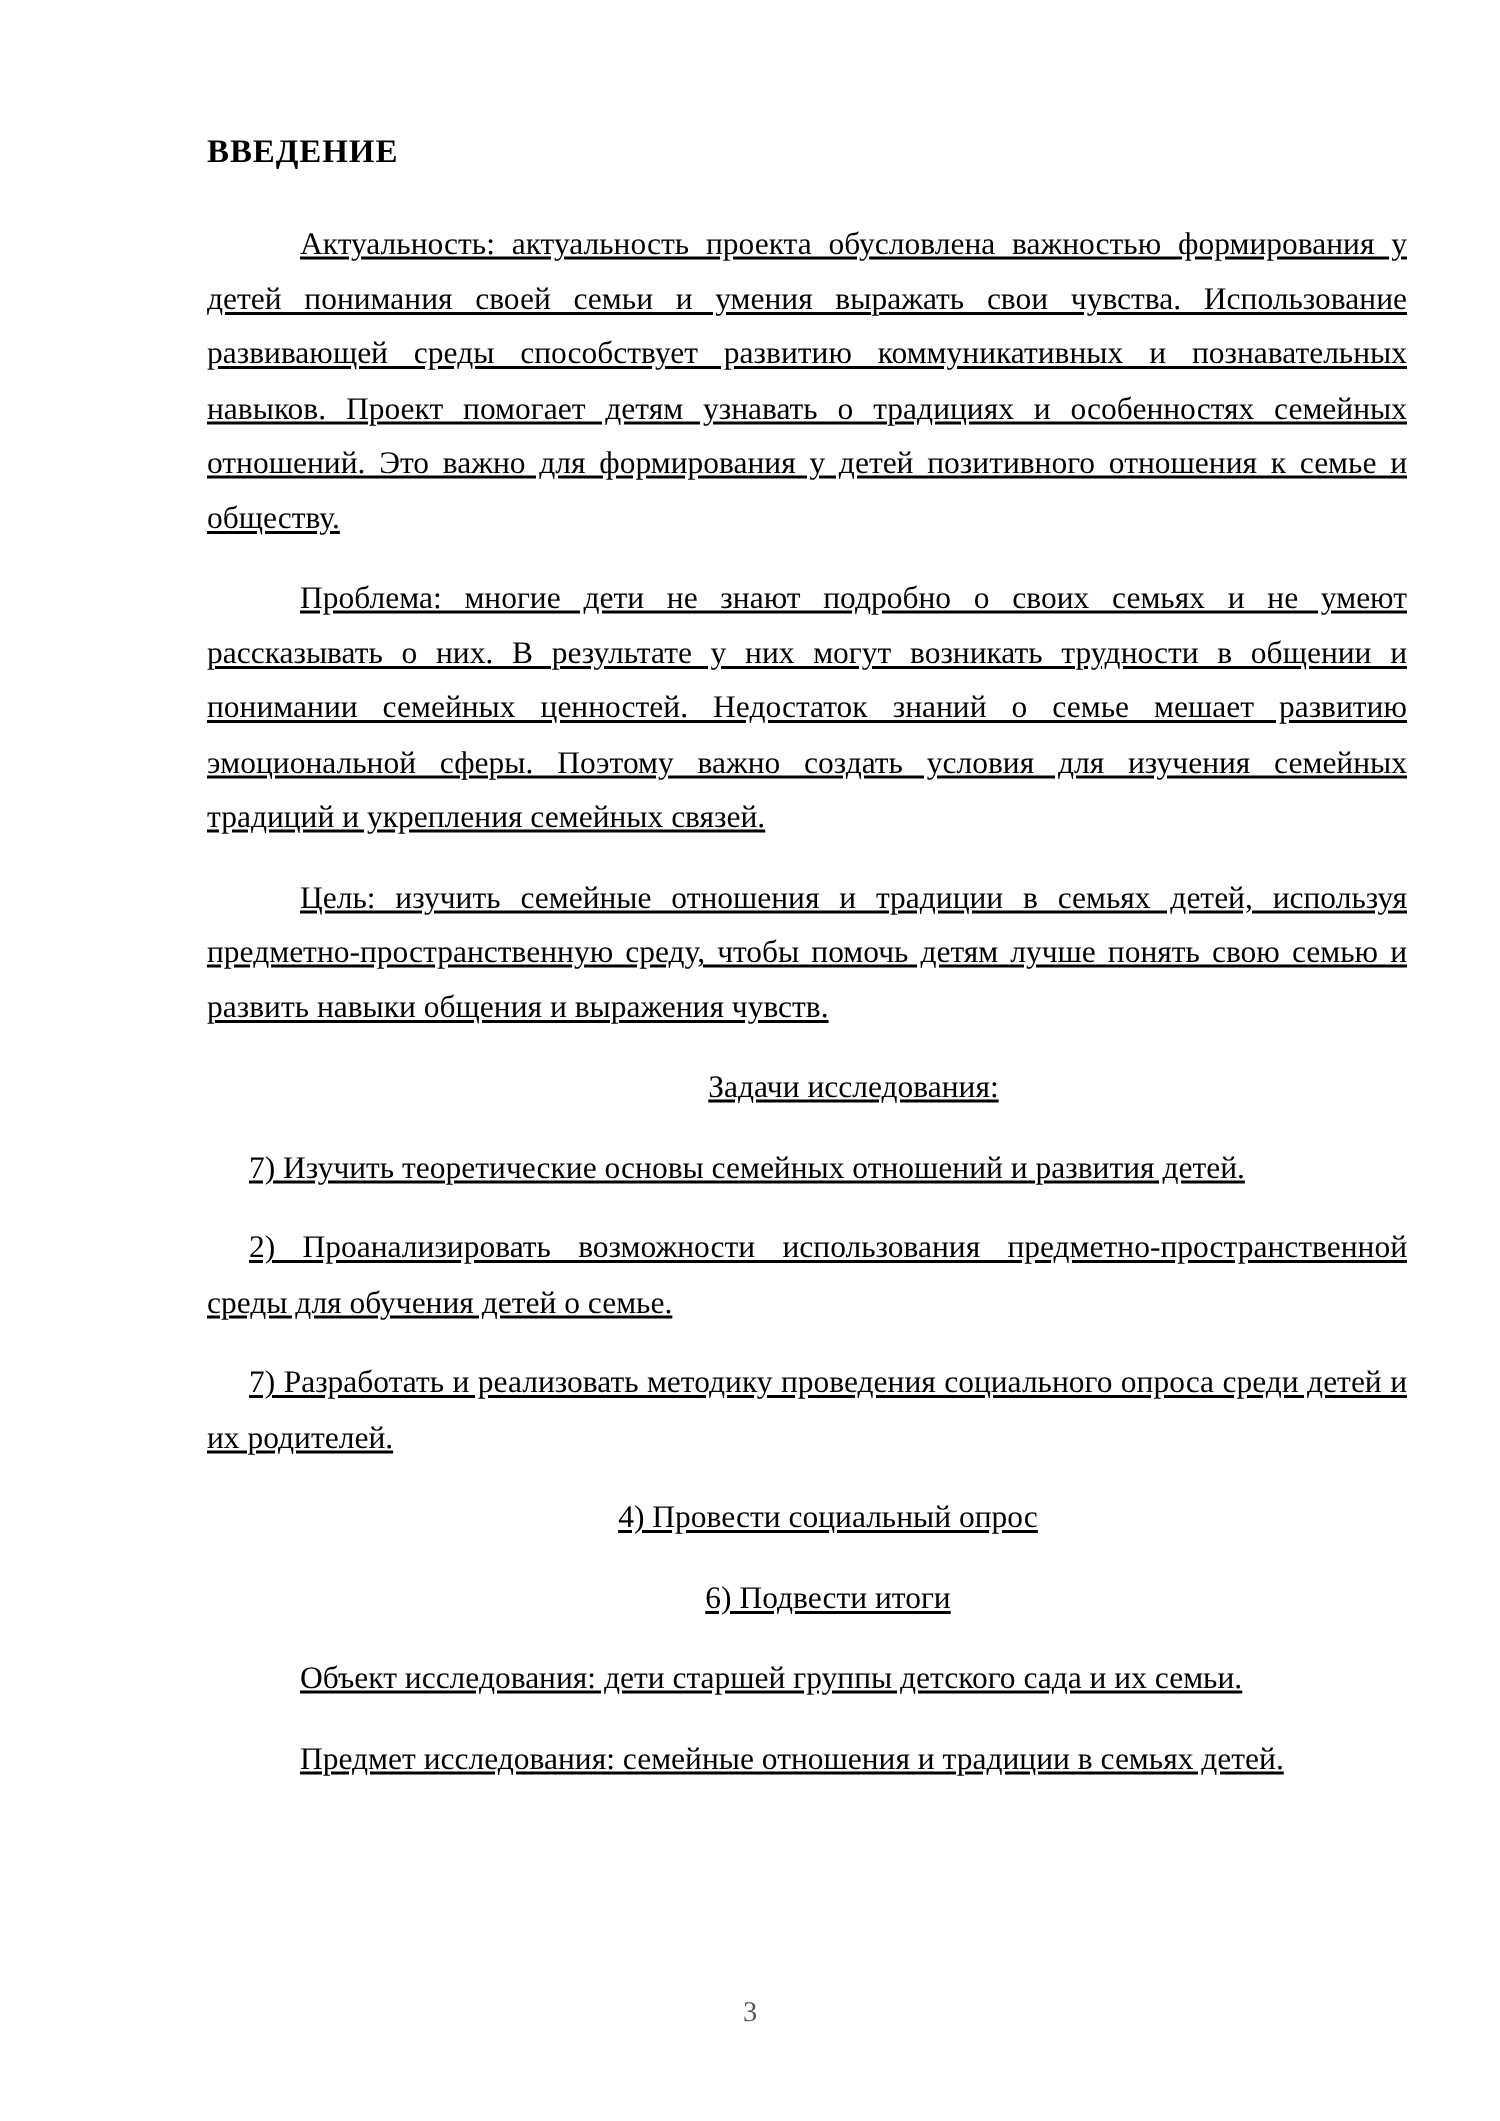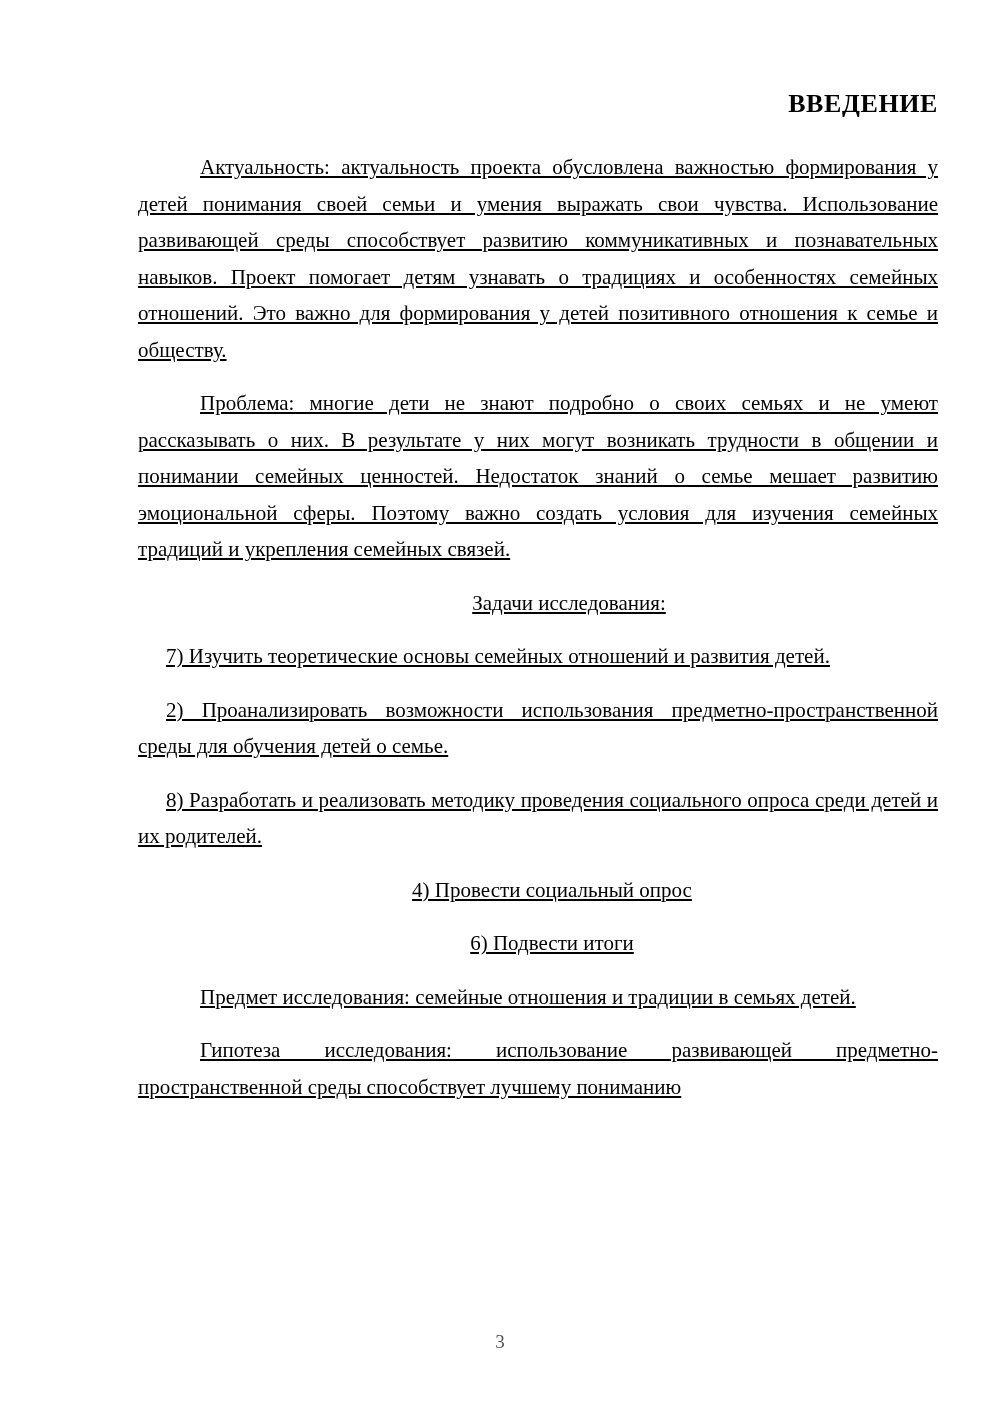--- a/index.html
+++ b/index.html
@@ -21,23 +21,23 @@
     box-sizing: border-box;
     overflow: hidden;
   }
   .content {
     position: absolute;
     left: 138px;
     top: 88px;
     width: 800px;
   }
   .doc-title {
-    font-size: 26px;
+    font-size: 22px;
     font-weight: bold;
-    text-align: right;
+    text-align: left;
     letter-spacing: 0.6px;
     margin: 0 0 30px 0;
     line-height: 1.2;
   }
   p.para {
     font-size: 21px;
     line-height: 36.5px;
     text-align: justify;
     text-justify: inter-word;
     margin: 0 0 17px 0;
@@ -76,35 +76,36 @@
 <div class="page">
 
   <div class="content">
 
     <h1 class="doc-title">ВВЕДЕНИЕ</h1>
 
     <p class="para">Актуальность: актуальность проекта обусловлена важностью формирования у детей понимания своей семьи и умения выражать свои чувства. Использование развивающей среды способствует развитию коммуникативных и познавательных навыков. Проект помогает детям узнавать о традициях и особенностях семейных отношений. Это важно для формирования у детей позитивного отношения к семье и обществу.</p>
 
     <p class="para">Проблема: многие дети не знают подробно о своих семьях и не умеют рассказывать о них. В результате у них могут возникать трудности в общении и понимании семейных ценностей. Недостаток знаний о семье мешает развитию эмоциональной сферы. Поэтому важно создать условия для изучения семейных традиций и укрепления семейных связей.</p>
 
+    <p class="para">Цель: изучить семейные отношения и традиции в семьях детей, используя предметно-пространственную среду, чтобы помочь детям лучше понять свою семью и развить навыки общения и выражения чувств.</p>
 
     <p class="para plain">Задачи исследования:</p>
 
     <p class="para task">7) Изучить теоретические основы семейных отношений и развития детей.</p>
 
     <p class="para task">2) Проанализировать возможности использования предметно-пространственной среды для обучения детей о семье.</p>
 
-    <p class="para task">8) Разработать и реализовать методику проведения социального опроса среди детей и их родителей.</p>
+    <p class="para task">7) Разработать и реализовать методику проведения социального опроса среди детей и их родителей.</p>
 
     <p class="para task task-short">4) Провести социальный опрос</p>
 
     <p class="para task task-short">6) Подвести итоги</p>
 
+    <p class="para">Объект исследования: дети старшей группы детского сада и их семьи.</p>
 
     <p class="para">Предмет исследования: семейные отношения и традиции в семьях детей.</p>
 
-    <p class="para last">Гипотеза исследования: использование развивающей предметно-пространственной среды способствует лучшему пониманию</p>
 
   </div>
 
   <div class="page-number">3</div>
 
 </div>
 
 </body></html>

